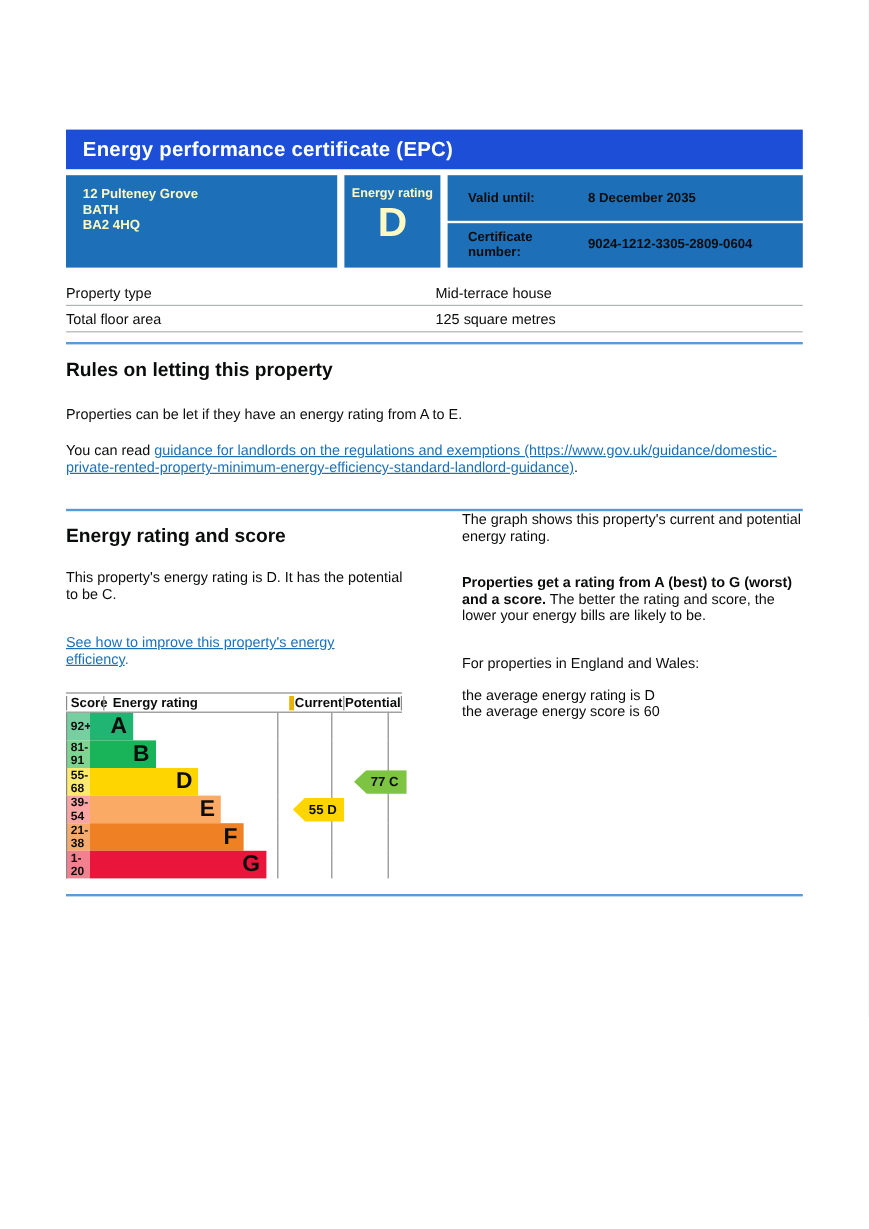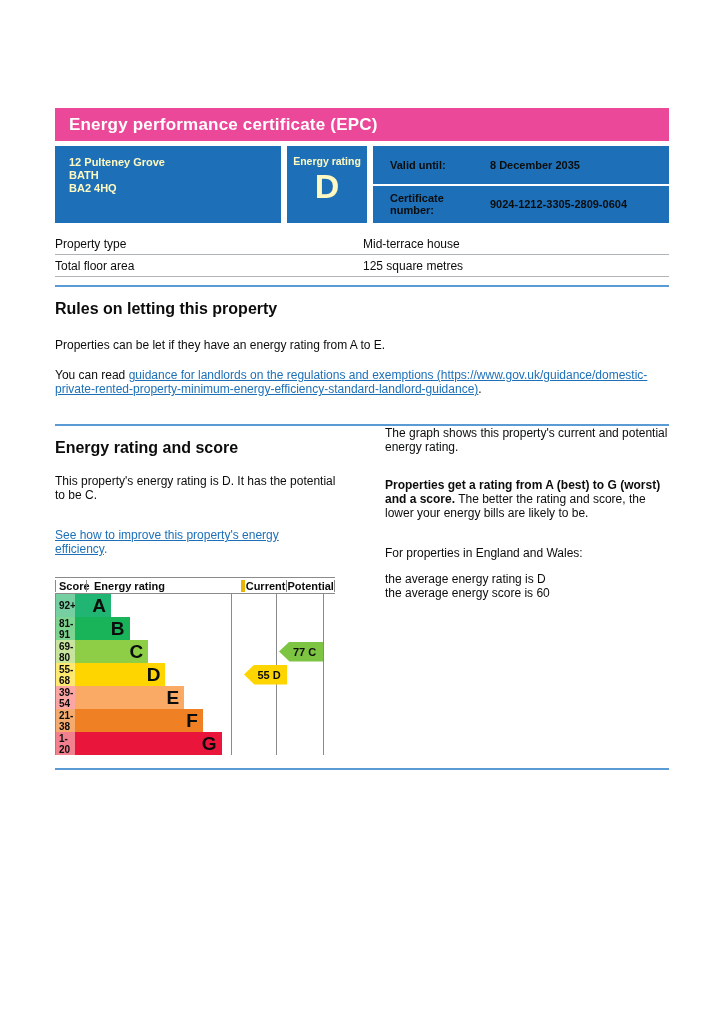--- a/index.html
+++ b/index.html
@@ -6,21 +6,21 @@
   html,body { background:#e8e8e8; }
   body { font-family:"Liberation Sans", sans-serif; color:#0b0c0c; }
   .page {
     position:relative; width:724px; height:1024px; background:#ffffff;
     margin:0 auto; overflow:hidden;
   }
   .content { margin-left:55px; width:614px; padding-top:108px; }
 
   
   .title-bar {
-    background:#ec4899; color:#ffffff; height:33px;
+    background:#1d4ed8; color:#ffffff; height:33px;
     display:flex; align-items:center; padding-left:14px;
     font-size:17px; font-weight:bold; letter-spacing:0.2px;
     margin-bottom:5px;
   }
 
   
   .banner { display:flex; gap:6px; height:77px; }
   .banner-cell { background:#1d70b8; color:#fef9c3; }
   .banner-address { width:226px; padding:10px 0 0 14px; }
   .banner-address div { font-size:11px; font-weight:bold; line-height:13px; }
@@ -174,28 +174,20 @@
               </div>
               <div class="crow">
                 <div class="c-score" style="background:#7ed491">81-91</div>
                 <div class="c-band">
                   <div class="bar" style="background:#19b459;width:35%">B</div>
                 </div>
                 <div class="c-cur"></div>
                 <div class="c-pot"></div>
               </div>
               <div class="crow">
-                <div class="c-score" style="background:#c8e59e">69-80</div>
-                <div class="c-band">
-                  <div class="bar" style="background:#8dce46;width:47%">C</div>
-                </div>
-                <div class="c-cur"></div>
-                <div class="c-pot"></div>
-              </div>
-              <div class="crow">
                 <div class="c-score" style="background:#ffe96e">55-68</div>
                 <div class="c-band">
                   <div class="bar" style="background:#ffd500;width:58%">D</div>
                 </div>
                 <div class="c-cur"></div>
                 <div class="c-pot"></div>
               </div>
               <div class="crow">
                 <div class="c-score" style="background:#fca5a5">39-54</div>
                 <div class="c-band">
@@ -214,21 +206,21 @@
               </div>
               <div class="crow">
                 <div class="c-score" style="background:#f2808f">1-20</div>
                 <div class="c-band">
                   <div class="bar" style="background:#e9153b;width:94%">G</div>
                 </div>
                 <div class="c-cur"></div>
                 <div class="c-pot"></div>
               </div>
               <div class="arrow cur-arrow" style="background: rgb(255, 213, 0); left: 189px; top: 70.5px;">55 D</div>
-              <div class="arrow pot-arrow" style="background: rgb(124, 196, 66); left: 224px; top: 47.5px;">77 C</div>
+              <div class="arrow pot-arrow" style="background: rgb(124, 196, 66); left: 240px; top: 47.5px;">77 C</div>
             </div>
         </div>
       </div>
 
       <div class="col-right">
         <p>The graph shows this property's current and potential energy rating.</p>
         <p class="p2"><b>Properties get a rating from A (best) to G (worst) and a score.</b><span> The better the rating and score, the lower your energy bills are likely to be.</span></p>
         <p class="p3">For properties in England and Wales:</p>
         <p class="p4">
           <span>the average energy rating is D</span><br>

